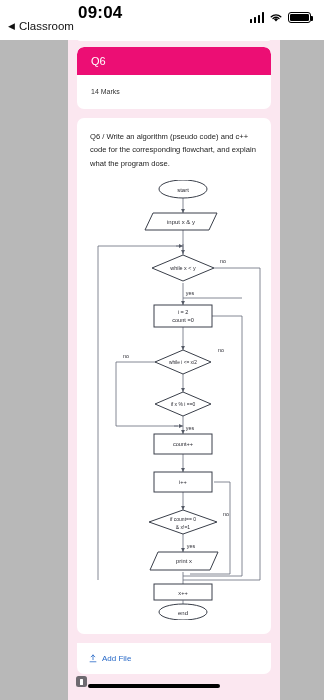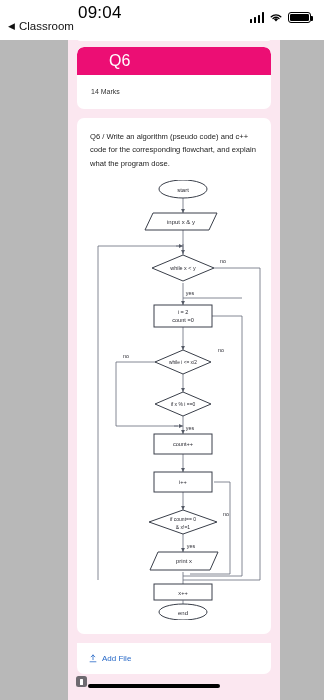--- a/index.html
+++ b/index.html
@@ -17,21 +17,21 @@
 
   
   .statusbar {
     position: absolute; top: 0; left: 0;
     width: 324px; height: 40px;
     background: #ffffff;
     z-index: 20;
   }
   .status-time {
     position: absolute; left: 78px; top: 3px;
-    font-size: 17px; font-weight: normal; color: #000;
+    font-size: 17px; font-weight: bold; color: #000;
     letter-spacing: .2px;
   }
   .status-right {
     position: absolute; right: 13px; top: 12px;
     display: flex; align-items: center; gap: 5px;
   }
   .sig { display: flex; align-items: flex-end; gap: 1.5px; height: 11px; }
   .sig i { display: block; width: 2.5px; background: #000; border-radius: .5px; }
   .sig i:nth-child(1){ height: 4px; }
   .sig i:nth-child(2){ height: 6px; }
@@ -70,21 +70,21 @@
   .card-sliver { height: 7px; margin-bottom: 6px; }
 
   .qcard { padding: 0 0 12px 0; overflow: hidden; }
   .q-banner {
     background: #ec0e74;
     height: 28px;
     display: flex; align-items: center;
     padding-left: 14px;
     border-radius: 7px 7px 0 0;
   }
-  .q-banner-label { color: #fff; font-size: 16px; margin-left: 18px; }
+  .q-banner-label { color: #fff; font-size: 11px; }
   .marks {
     padding: 13px 0 2px 14px;
     font-size: 7px; color: #333;
   }
 
   .bodycard { padding: 12px 10px 10px 13px; }
   .q-text {
     font-size: 7.6px; line-height: 1.75;
     color: #1b1b1b;
   }

